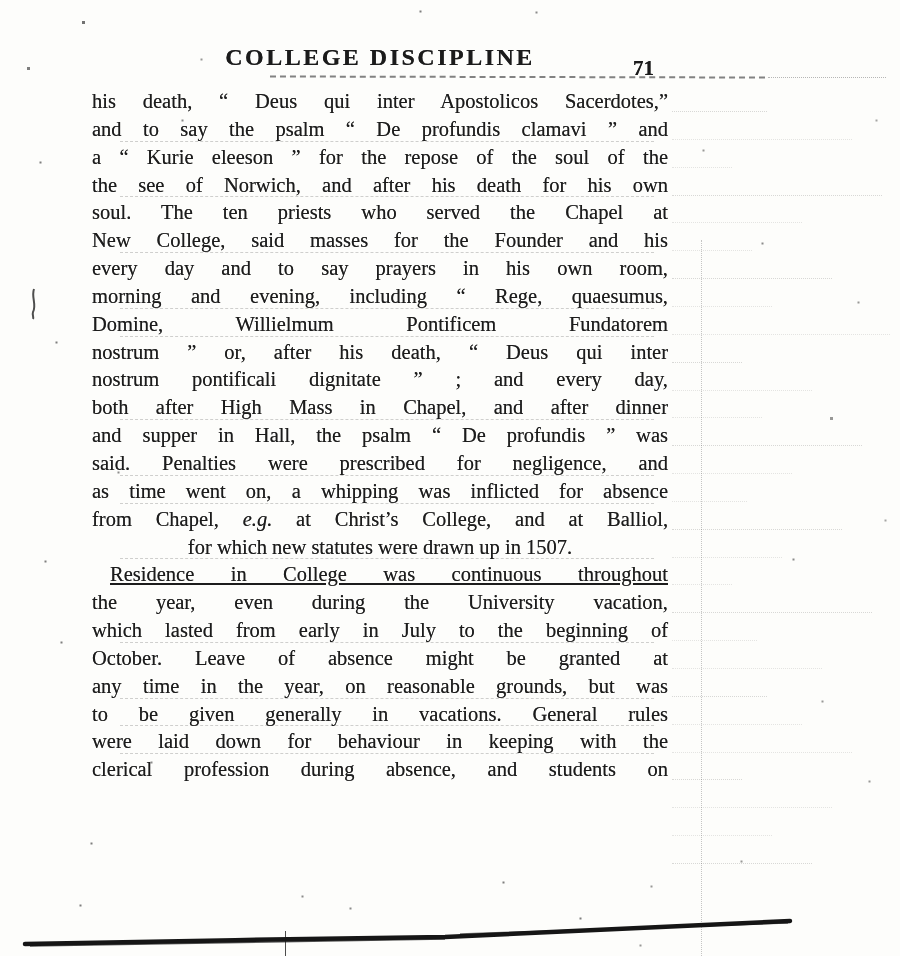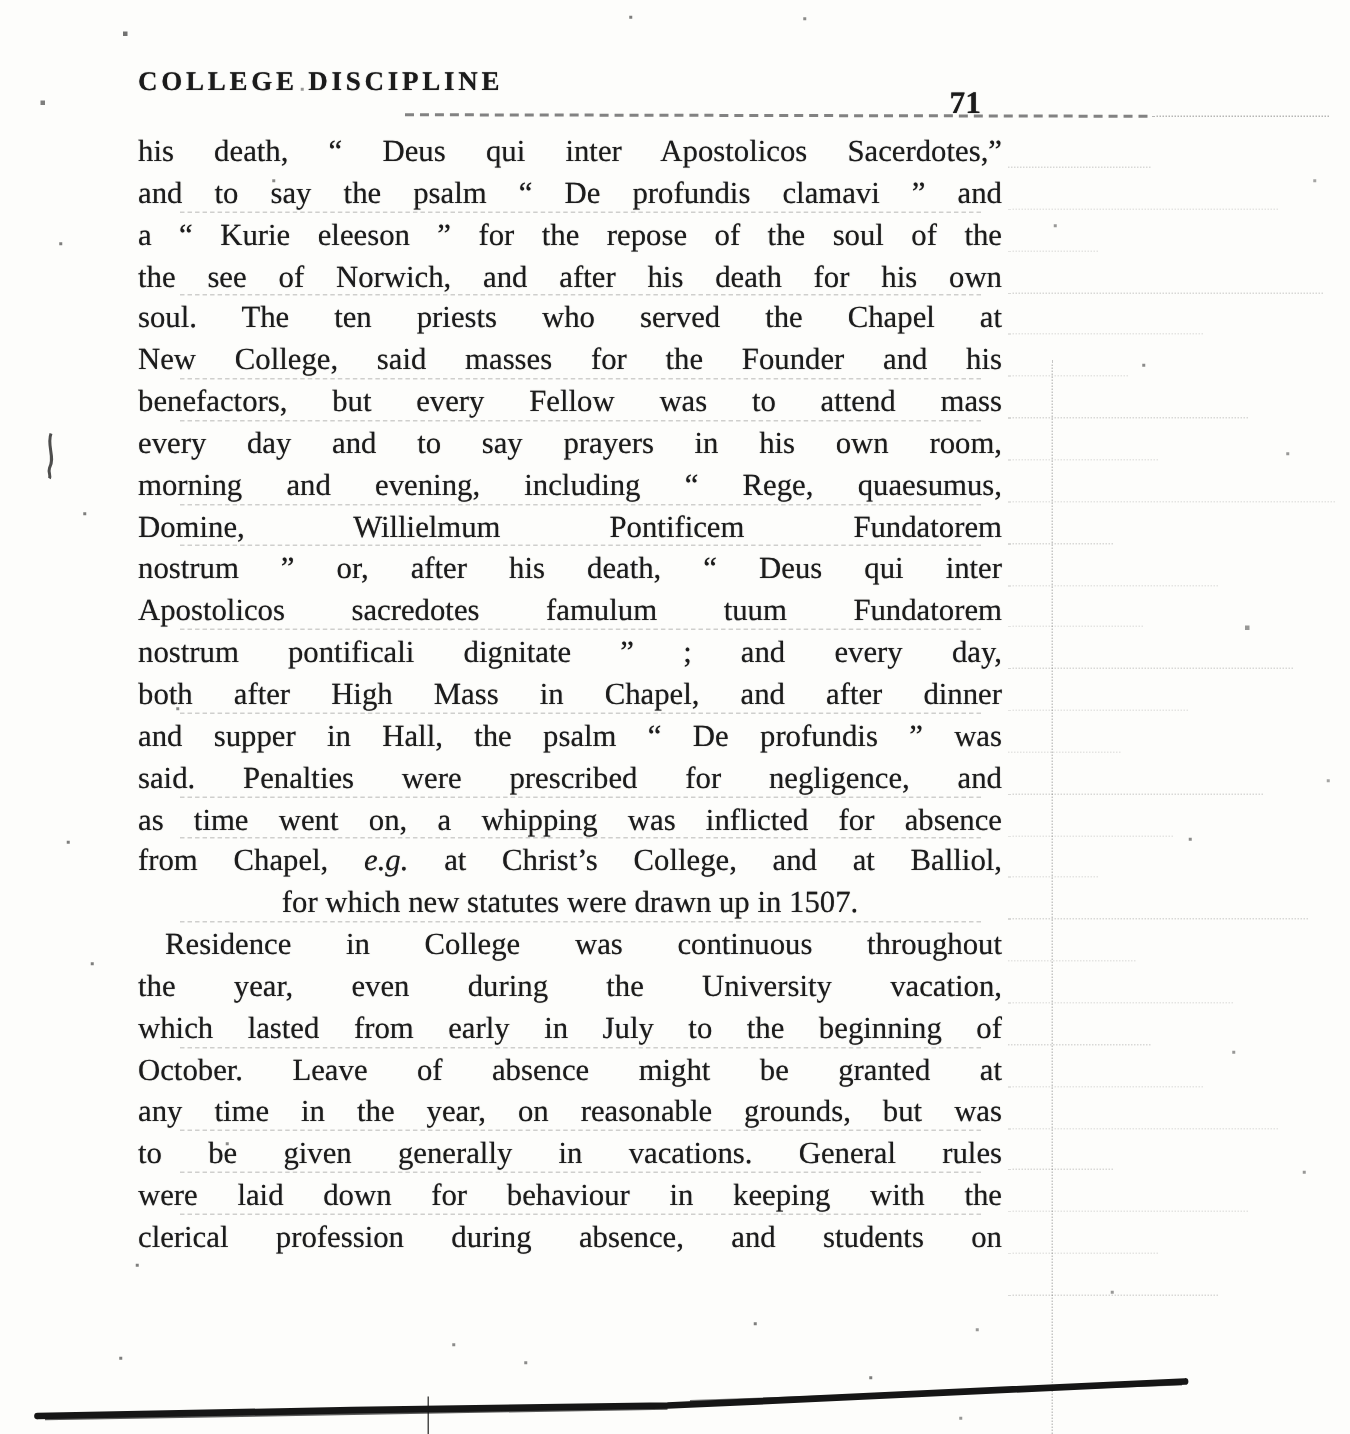--- a/index.html
+++ b/index.html
@@ -2,35 +2,35 @@
 <html><head>
 <meta charset="utf-8">
 <style>
   html,body{margin:0;padding:0;}
   body{width:900px;height:956px;overflow:hidden;background:#fdfdfb;
        font-family:"Liberation Serif","DejaVu Serif",serif;}
   #page{position:relative;width:900px;height:956px;background:#fdfdfb;}
 
   
   #running-head{position:absolute;left:92px;top:44px;width:576px;height:32px;}
-  #head-title{display:block;text-align:left;font-size:18px;font-weight:bold;
+  #head-title{display:block;text-align:center;font-size:24px;font-weight:bold;
       letter-spacing:2.5px;color:#1b1b1b;text-shadow:0 0 0.6px rgba(0,0,0,.65);}
   #page-num{position:absolute;right:14px;top:12px;font-size:21px;font-weight:bold;
       color:#1b1b1b;text-shadow:0 0 0.6px rgba(0,0,0,.65);}
   #head-rule{position:absolute;left:270px;top:76px;width:495px;height:0;
       border-top:2px dashed rgba(55,55,55,.62);transform:rotate(.12deg);}
   #head-rule-faint{position:absolute;left:768px;top:77px;width:118px;height:0;
       border-top:1px dotted rgba(0,0,0,.28);}
 
   
   #text-column{position:absolute;left:92px;top:88px;width:576px;color:#1c1c1c;}
   .line{position:relative;height:27.85px;line-height:27.85px;font-size:20.5px;
       text-shadow:0 0 0.6px rgba(0,0,0,.6);text-align:center;}
   .line.j{text-align:justify;text-align-last:justify;}
-  .line.ind{text-indent:18px;}
+  .line.ind{text-indent:18px;text-decoration:underline;}
   .line .it{font-style:italic;}
   .line.u::after{content:"";position:absolute;left:28px;right:14px;bottom:2px;
       border-bottom:1px dashed rgba(0,0,0,.18);}
 
   
   .bleed-row{position:absolute;left:672px;height:0;
       border-top:1px dotted rgba(0,0,0,.32);}
 
   
   #v-bleed{position:absolute;left:701px;top:240px;height:716px;width:0;
@@ -73,26 +73,24 @@
   <div id="head-rule"></div>
   <div id="head-rule-faint"></div>
 
   <div id="text-column">
       <div class="line j"><span>his death, “ Deus qui inter Apostolicos Sacerdotes,”</span></div>
       <div class="line j u"><span>and to say the psalm “ De profundis clamavi ” and</span></div>
       <div class="line j"><span>a “ Kurie eleeson ” for the repose of the soul of the</span></div>
       <div class="line j u"><span>the see of Norwich, and after his death for his own</span></div>
       <div class="line j"><span>soul.  The ten priests who served the Chapel at</span></div>
       <div class="line j u"><span>New College, said masses for the Founder and his</span></div>
-      <div class="line j u"><span>benefactors, but every Fellow was to attend mass</span></div>
       <div class="line j"><span>every day and to say prayers in his own room,</span></div>
       <div class="line j u"><span>morning and evening, including “ Rege, quaesumus,</span></div>
       <div class="line j u"><span>Domine, Willielmum Pontificem Fundatorem</span></div>
       <div class="line j"><span>nostrum ” or, after his death, “ Deus qui inter</span></div>
-      <div class="line j u"><span>Apostolicos sacredotes famulum tuum Fundatorem</span></div>
       <div class="line j"><span>nostrum pontificali dignitate ” ; and every day,</span></div>
       <div class="line j u"><span>both after High Mass in Chapel, and after dinner</span></div>
       <div class="line j"><span>and supper in Hall, the psalm “ De profundis ” was</span></div>
       <div class="line j u"><span>said.  Penalties were prescribed for negligence, and</span></div>
       <div class="line j u"><span>as time went on, a whipping was inflicted for absence</span></div>
       <div class="line j"><span>from Chapel, </span><span class="it">e.g.</span><span> at Christ’s College, and at Balliol,</span></div>
       <div class="line u"><span>for which new statutes were drawn up in 1507.</span></div>
       <div class="line j ind"><span>Residence in College was continuous throughout</span></div>
       <div class="line j"><span>the year, even during the University vacation,</span></div>
       <div class="line j u"><span>which lasted from early in July to the beginning of</span></div>

